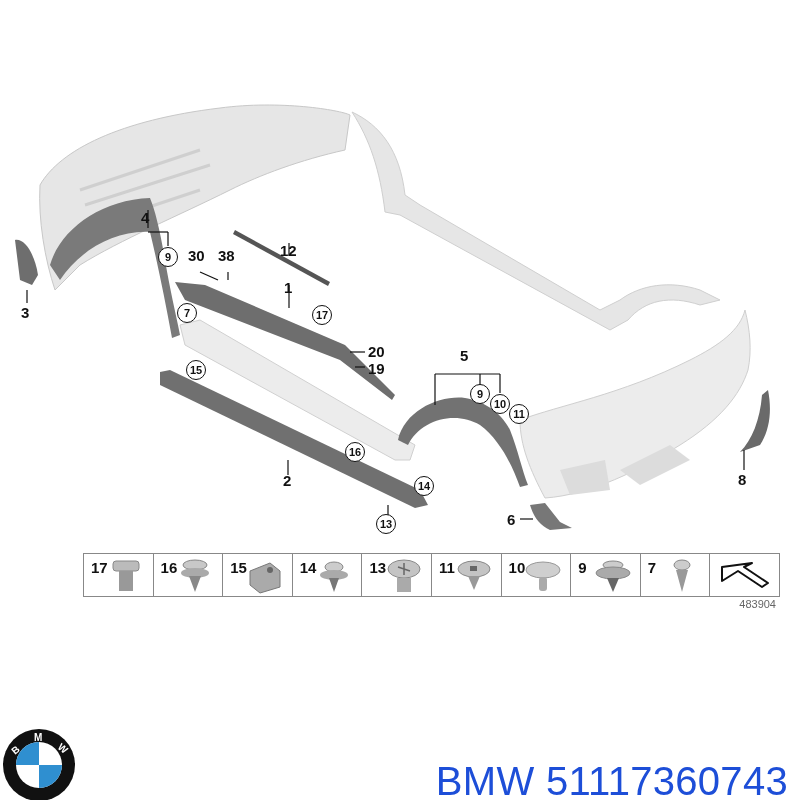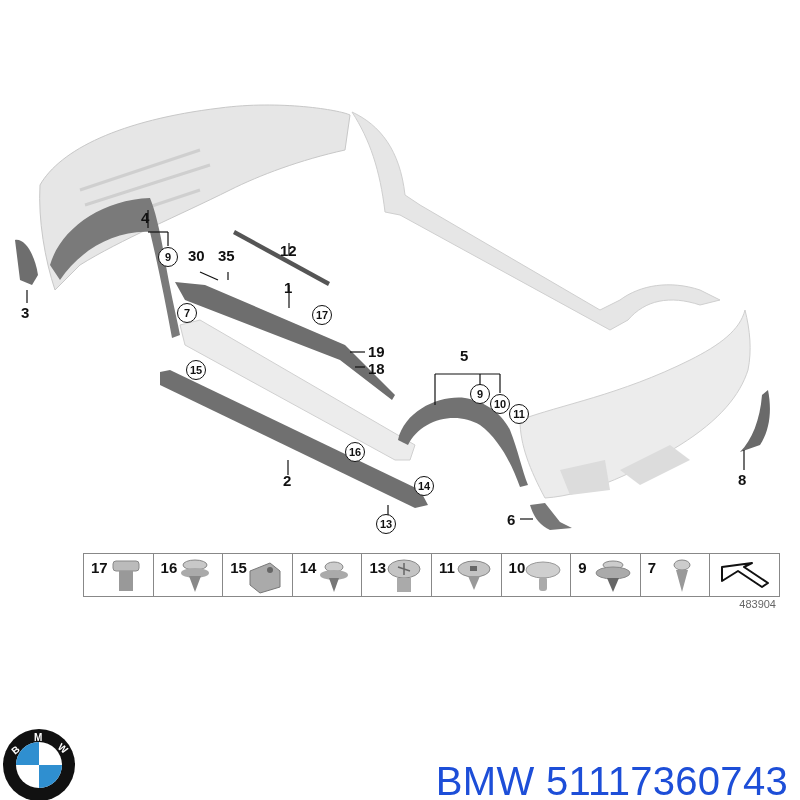--- a/index.html
+++ b/index.html
@@ -69,24 +69,24 @@
       <line x1="744" y1="450" x2="744" y2="470"></line>
       <line x1="520" y1="519" x2="533" y2="519"></line>
       <line x1="388" y1="505" x2="388" y2="515"></line>
     </g>
   </svg>
 
   <span class="callout" style="left:141px;top:210px">4</span>
   <span class="callout" style="left:21px;top:305px">3</span>
   <span class="callout" style="left:280px;top:243px">12</span>
   <span class="callout" style="left:188px;top:248px">30</span>
-  <span class="callout" style="left:218px;top:248px">35</span>
+  <span class="callout" style="left:218px;top:248px">38</span>
   <span class="callout" style="left:284px;top:280px">1</span>
-  <span class="callout" style="left:368px;top:344px">19</span>
-  <span class="callout" style="left:368px;top:361px">18</span>
+  <span class="callout" style="left:368px;top:344px">20</span>
+  <span class="callout" style="left:368px;top:361px">19</span>
   <span class="callout" style="left:460px;top:348px">5</span>
   <span class="callout" style="left:283px;top:473px">2</span>
   <span class="callout" style="left:738px;top:472px">8</span>
   <span class="callout" style="left:507px;top:512px">6</span>
 
   <span class="circle-callout" style="left:158px;top:247px">9</span>
   <span class="circle-callout" style="left:177px;top:303px">7</span>
   <span class="circle-callout" style="left:312px;top:305px">17</span>
   <span class="circle-callout" style="left:186px;top:360px">15</span>
   <span class="circle-callout" style="left:470px;top:384px">9</span>

